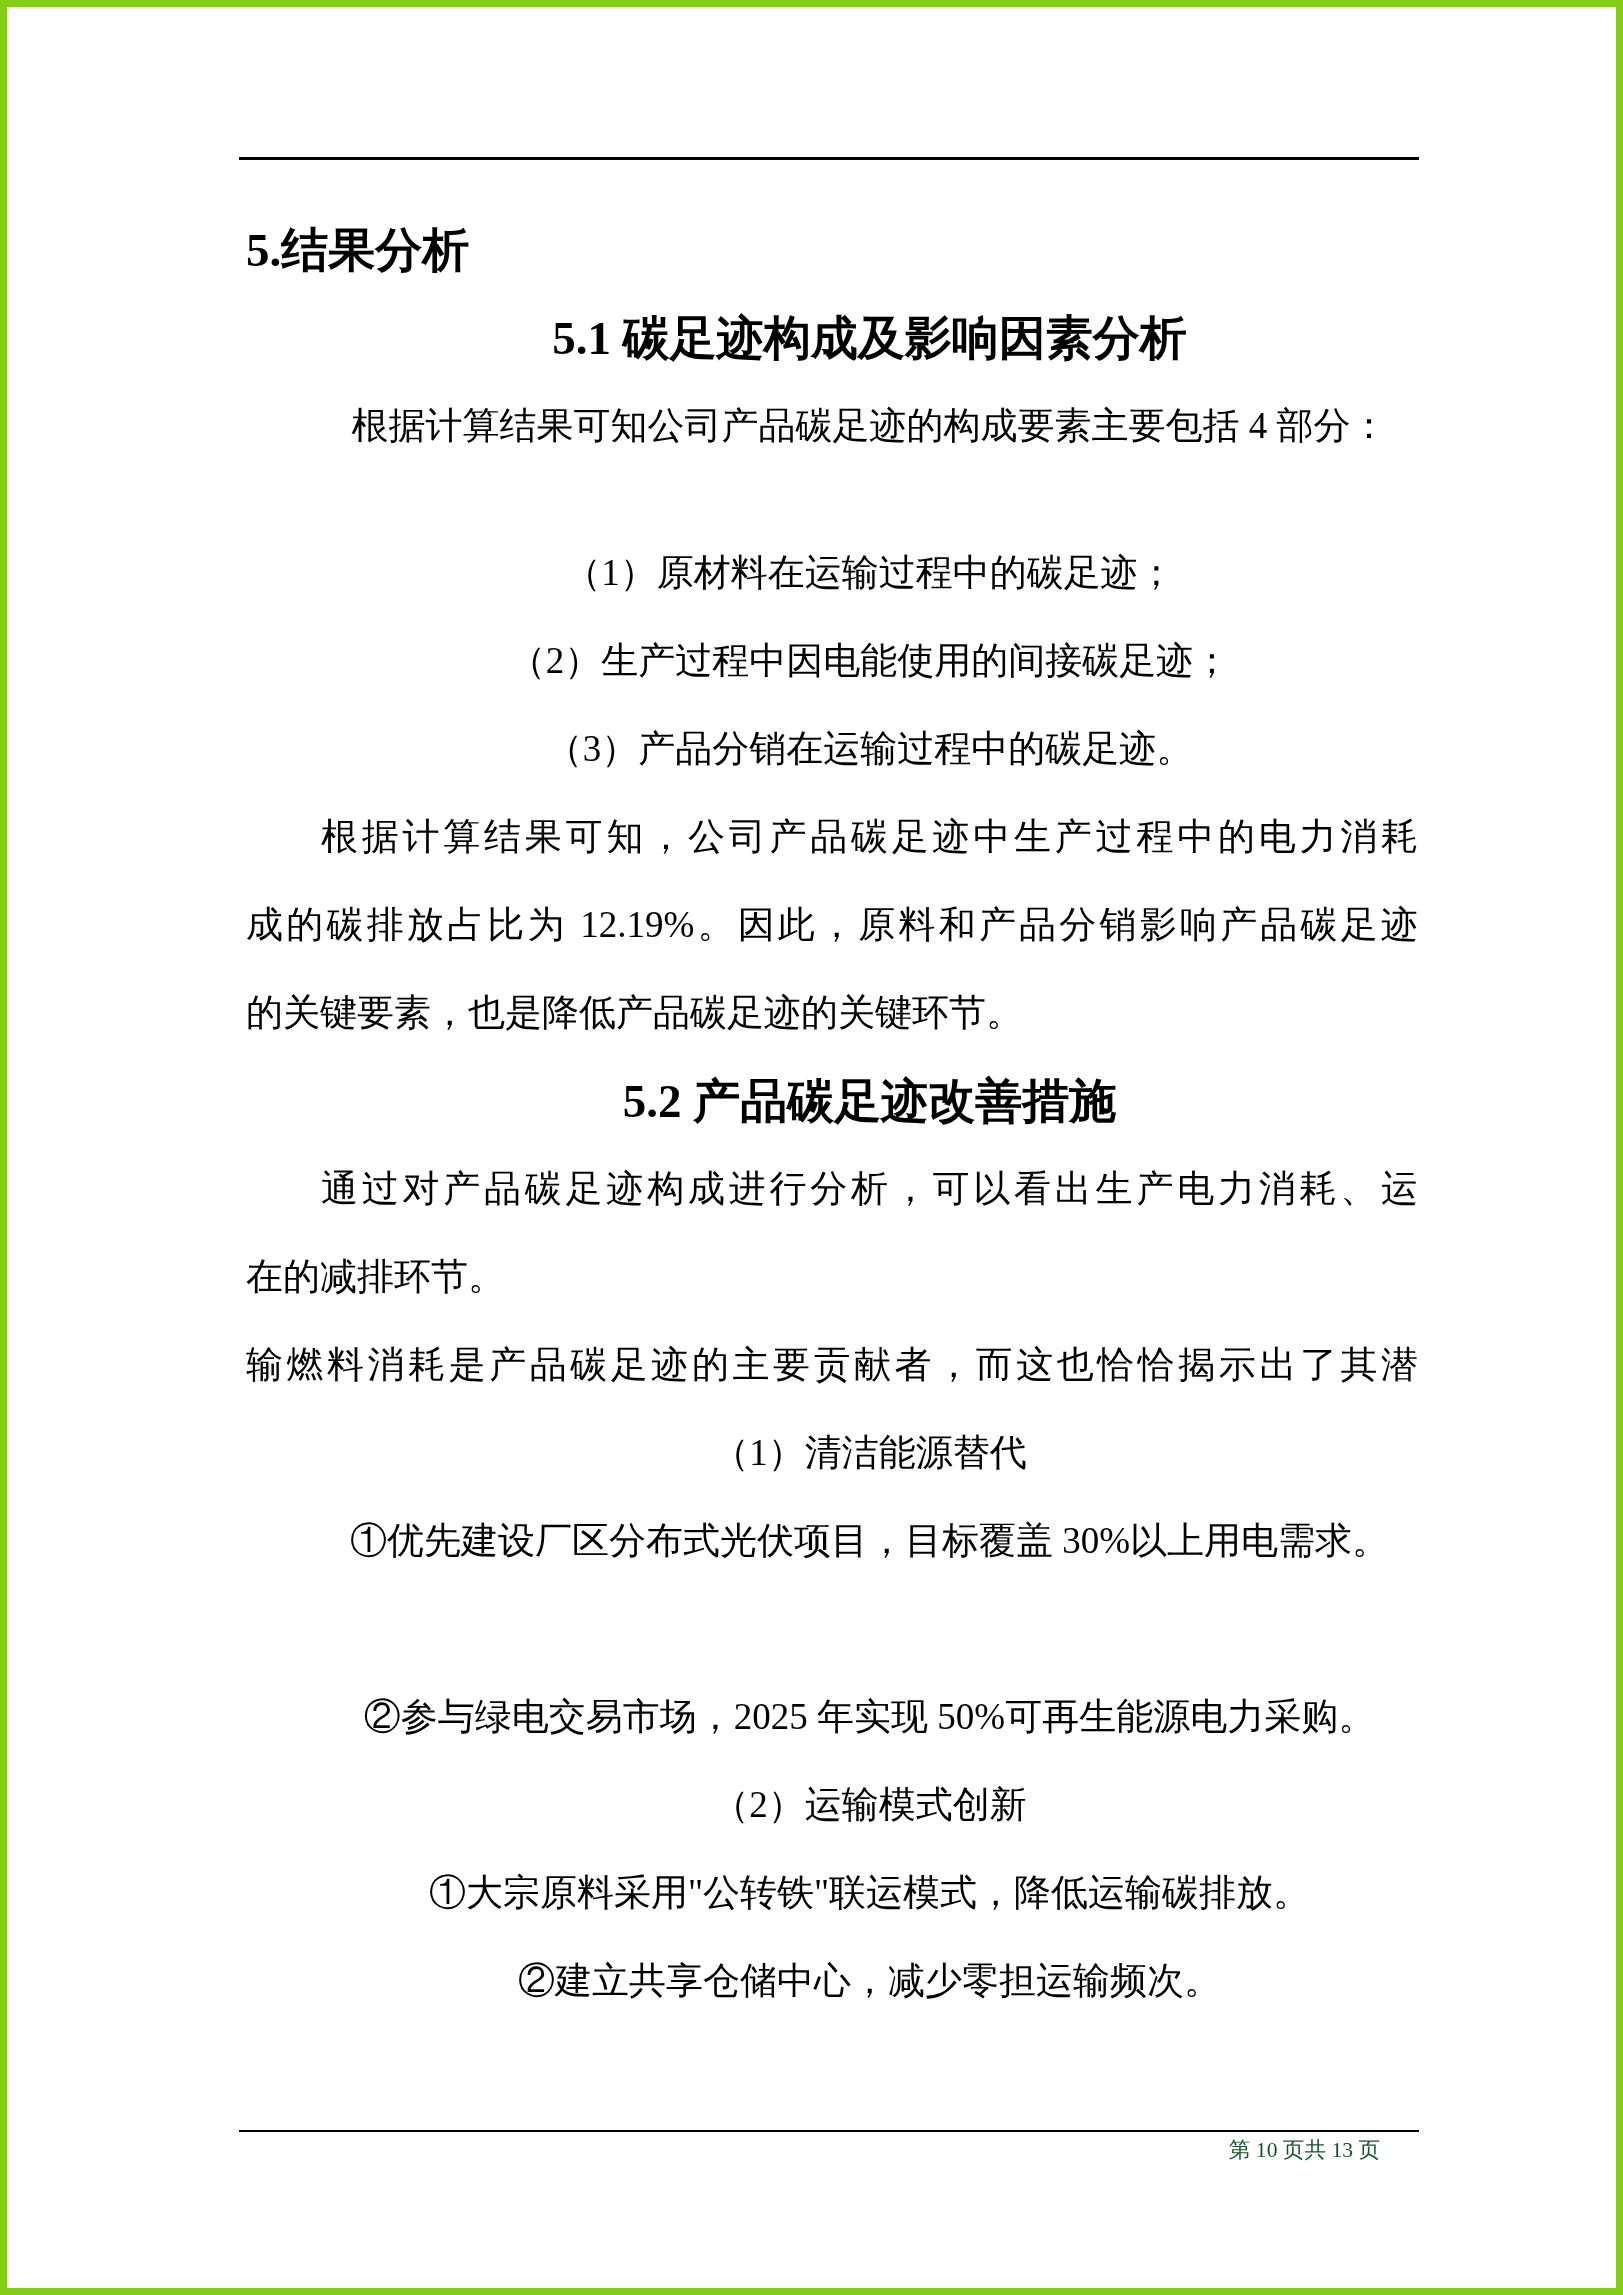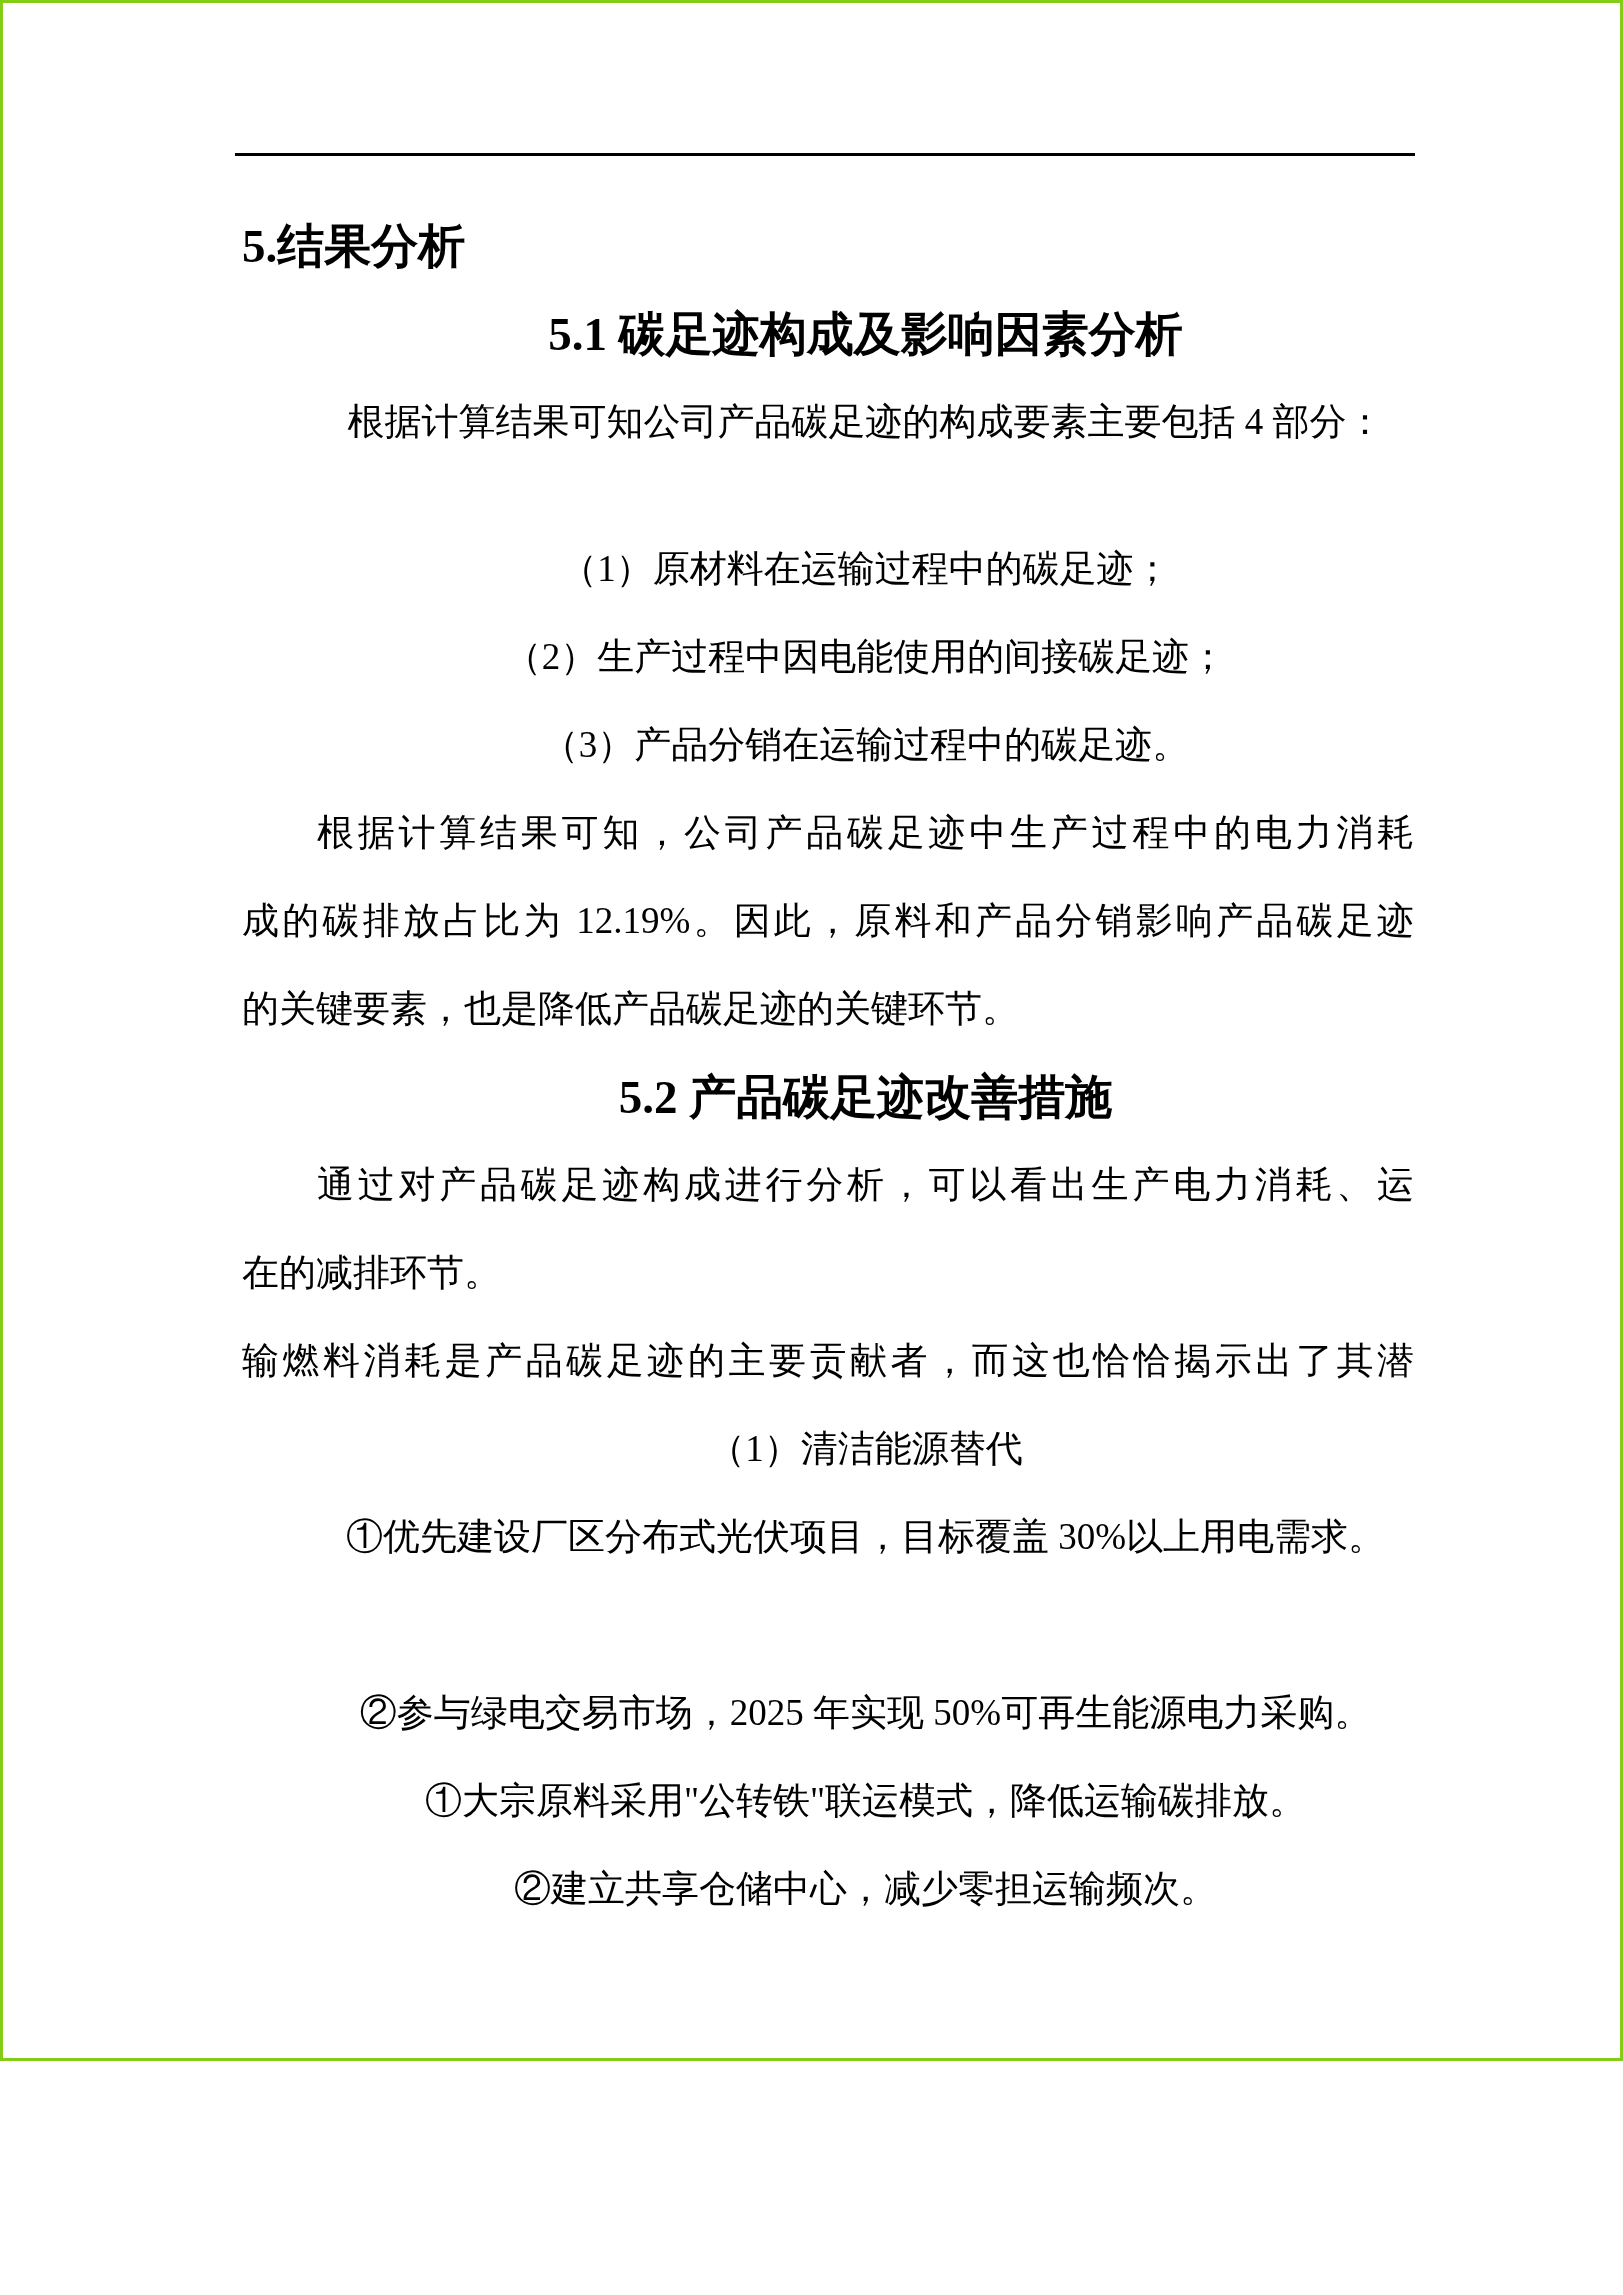--- a/index.html
+++ b/index.html
@@ -3,24 +3,24 @@
 <meta charset="utf-8">
 <style>
   html, body {
     margin: 0;
     padding: 0;
     background: #ffffff;
   }
   .page {
     position: relative;
     width: 1623px;
-    height: 2061px;
+    height: 2295px;
     background: #ffffff;
     box-sizing: border-box;
-    border: 3px solid #84cc16;
+    border: 7px solid #84cc16;
     font-family: "Liberation Serif", "DejaVu Serif", serif;
     color: #000000;
     overflow: hidden;
   }
   .header-rule {
     position: absolute;
     left: 232px;
     top: 150px;
     width: 1180px;
     height: 2.5px;
@@ -96,20 +96,21 @@
     <div class="ln h ind">5.2 产品碳足迹改善措施</div>
 
     <div class="ln ind fill">通过对产品碳足迹构成进行分析，可以看出生产电力消耗、运</div>
     <div class="ln">在的减排环节。</div>
     <div class="ln fill">输燃料消耗是产品碳足迹的主要贡献者，而这也恰恰揭示出了其潜</div>
 
     <div class="ln ind">（1）清洁能源替代</div>
     <div class="ln ind">①优先建设厂区分布式光伏项目，目标覆盖 30%以上用电需求。</div>
     <div class="ln ind gap2">②参与绿电交易市场，2025 年实现 50%可再生能源电力采购。</div>
 
+    <div class="ln ind">（2）运输模式创新</div>
     <div class="ln ind">①大宗原料采用"公转铁"联运模式，降低运输碳排放。</div>
     <div class="ln ind">②建立共享仓储中心，减少零担运输频次。</div>
 
   </main>
 
   <div class="footer-rule"></div>
   <div class="footer-text">第 10 页共 13 页</div>
 
 </div>
 

